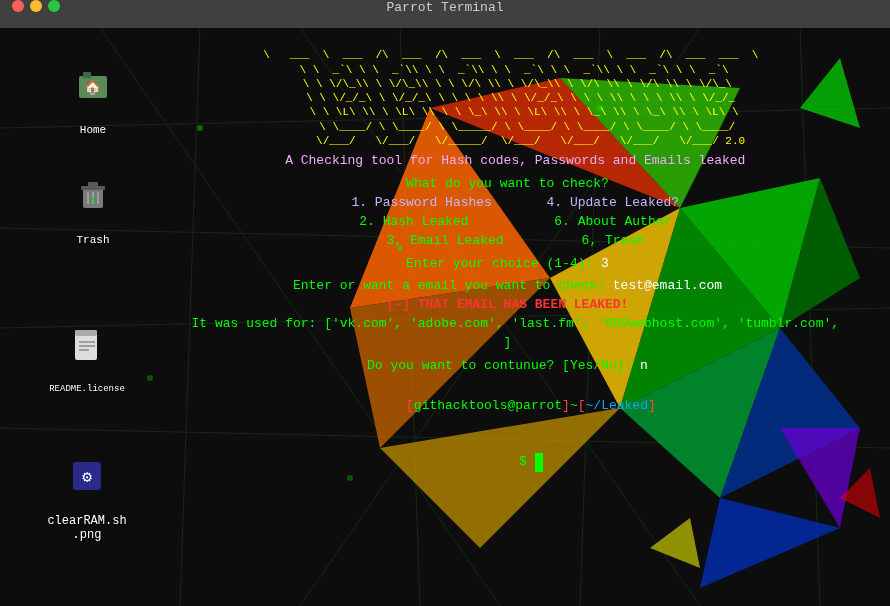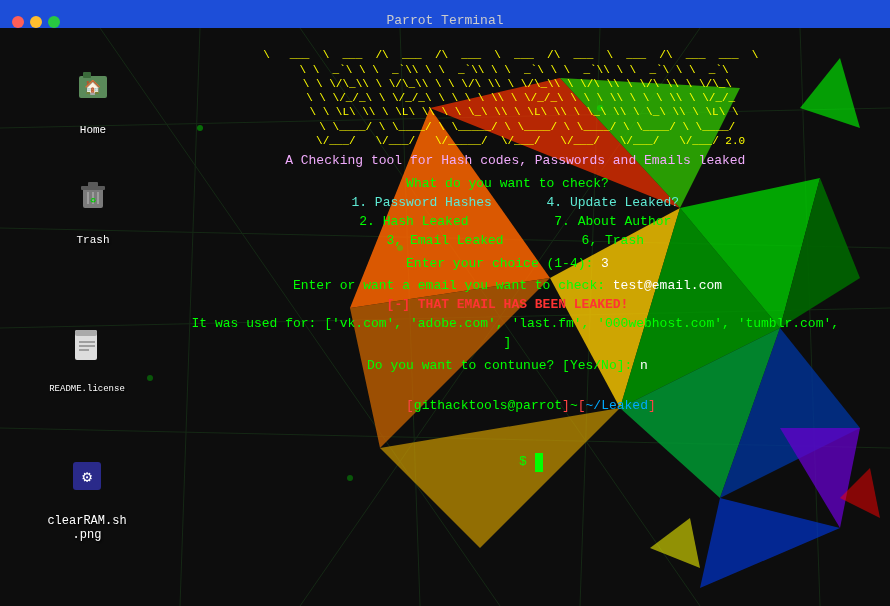--- a/index.html
+++ b/index.html
@@ -8,24 +8,24 @@
       width: 890px;
       height: 606px;
       background: #1a1a1a;
       font-family: 'Courier New', Courier, monospace;
       overflow: hidden;
       position: relative;
     }
 
     
     .title-bar {
-      background: #1d4ed8;
+      background: #404040;
       height: 28px;
       display: flex;
-      align-items: flex-end;
+      align-items: flex-start;
       justify-content: space-between;
       padding: 0 12px;
       position: relative;
       z-index: 10;
     }
 
     .window-controls {
       display: flex;
       gap: 6px;
       align-items: center;
@@ -209,22 +209,22 @@
      \ \ \L\ \\ \ \L\ \\ \ \ \_\ \\ \ \L\ \\ \ \_\ \\ \ \_\ \\ \ \L\ \
       \ \____/ \ \____/ \ \_____/ \ \____/ \ \____/ \ \____/ \ \____/
        \/___/   \/___/   \/_____/  \/___/   \/___/   \/___/   \/___/ 2.0</div>
 
     <div style="color:#f0abfc; margin-top:4px; white-space:pre;">  A Checking tool for Hash codes, Passwords and Emails leaked</div>
 
     <div style="height:4px;"></div>
 
     <div style="color:#00ff00; white-space:pre;">What do you want to check?</div>
 
-    <div style="color:#5eead4; white-space:pre;">  1. Password Hashes       4. Update Leaked?</div>
-    <div style="color:#00ff00; white-space:pre;">  2. Hash Leaked           7. About Author</div>
+    <div style="color:#c4b5fd; white-space:pre;">  1. Password Hashes       4. Update Leaked?</div>
+    <div style="color:#00ff00; white-space:pre;">  2. Hash Leaked           6. About Author</div>
     <div style="color:#00ff00; white-space:pre;">  3, Email Leaked          6, Trash</div>
 
     <div style="height:4px;"></div>
 
     <div style="color:#00ff00; white-space:pre;"><span>Enter your choice (1-4): </span><span style="color:#ffffff;">3</span></div>
 
     <div style="height:4px;"></div>
 
     <div style="color:#00ff00; white-space:pre;"><span>Enter or want a email you want to check: </span><span style="color:#ffffff;">test@email.com</span></div>
 

